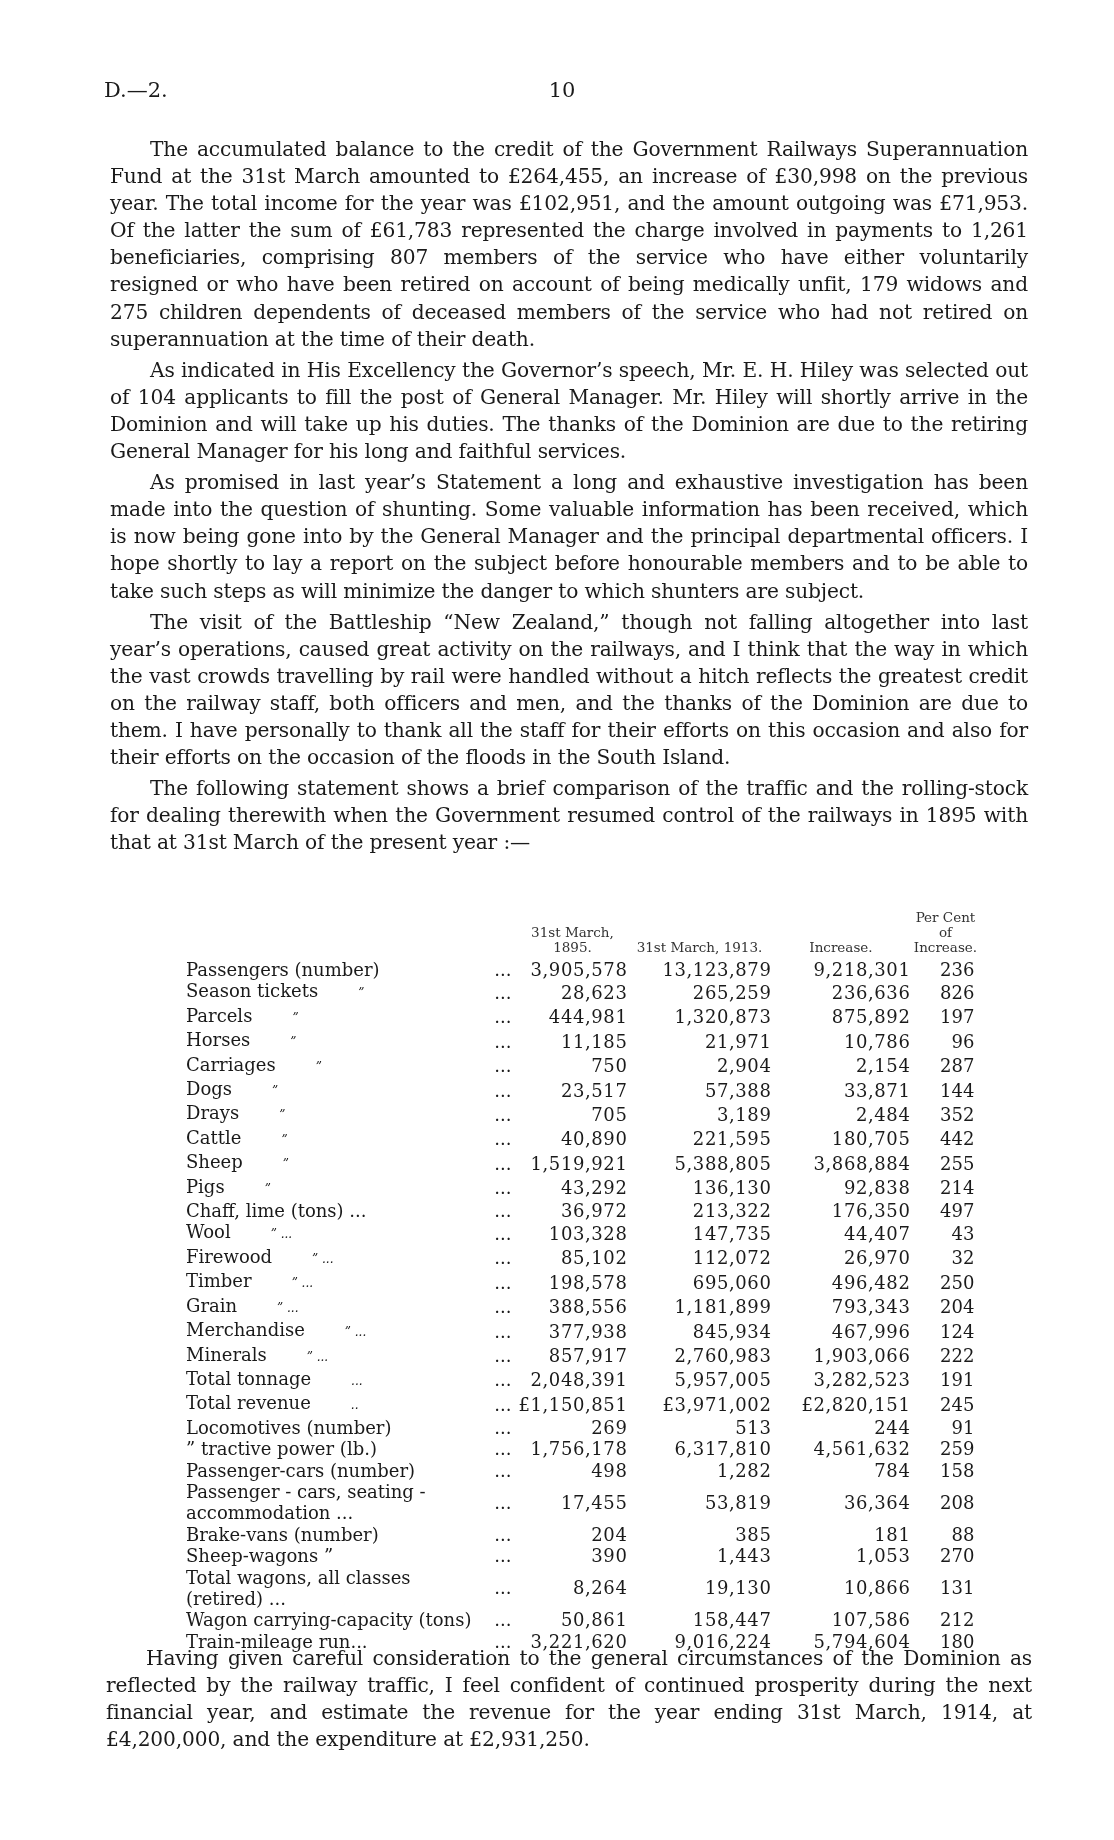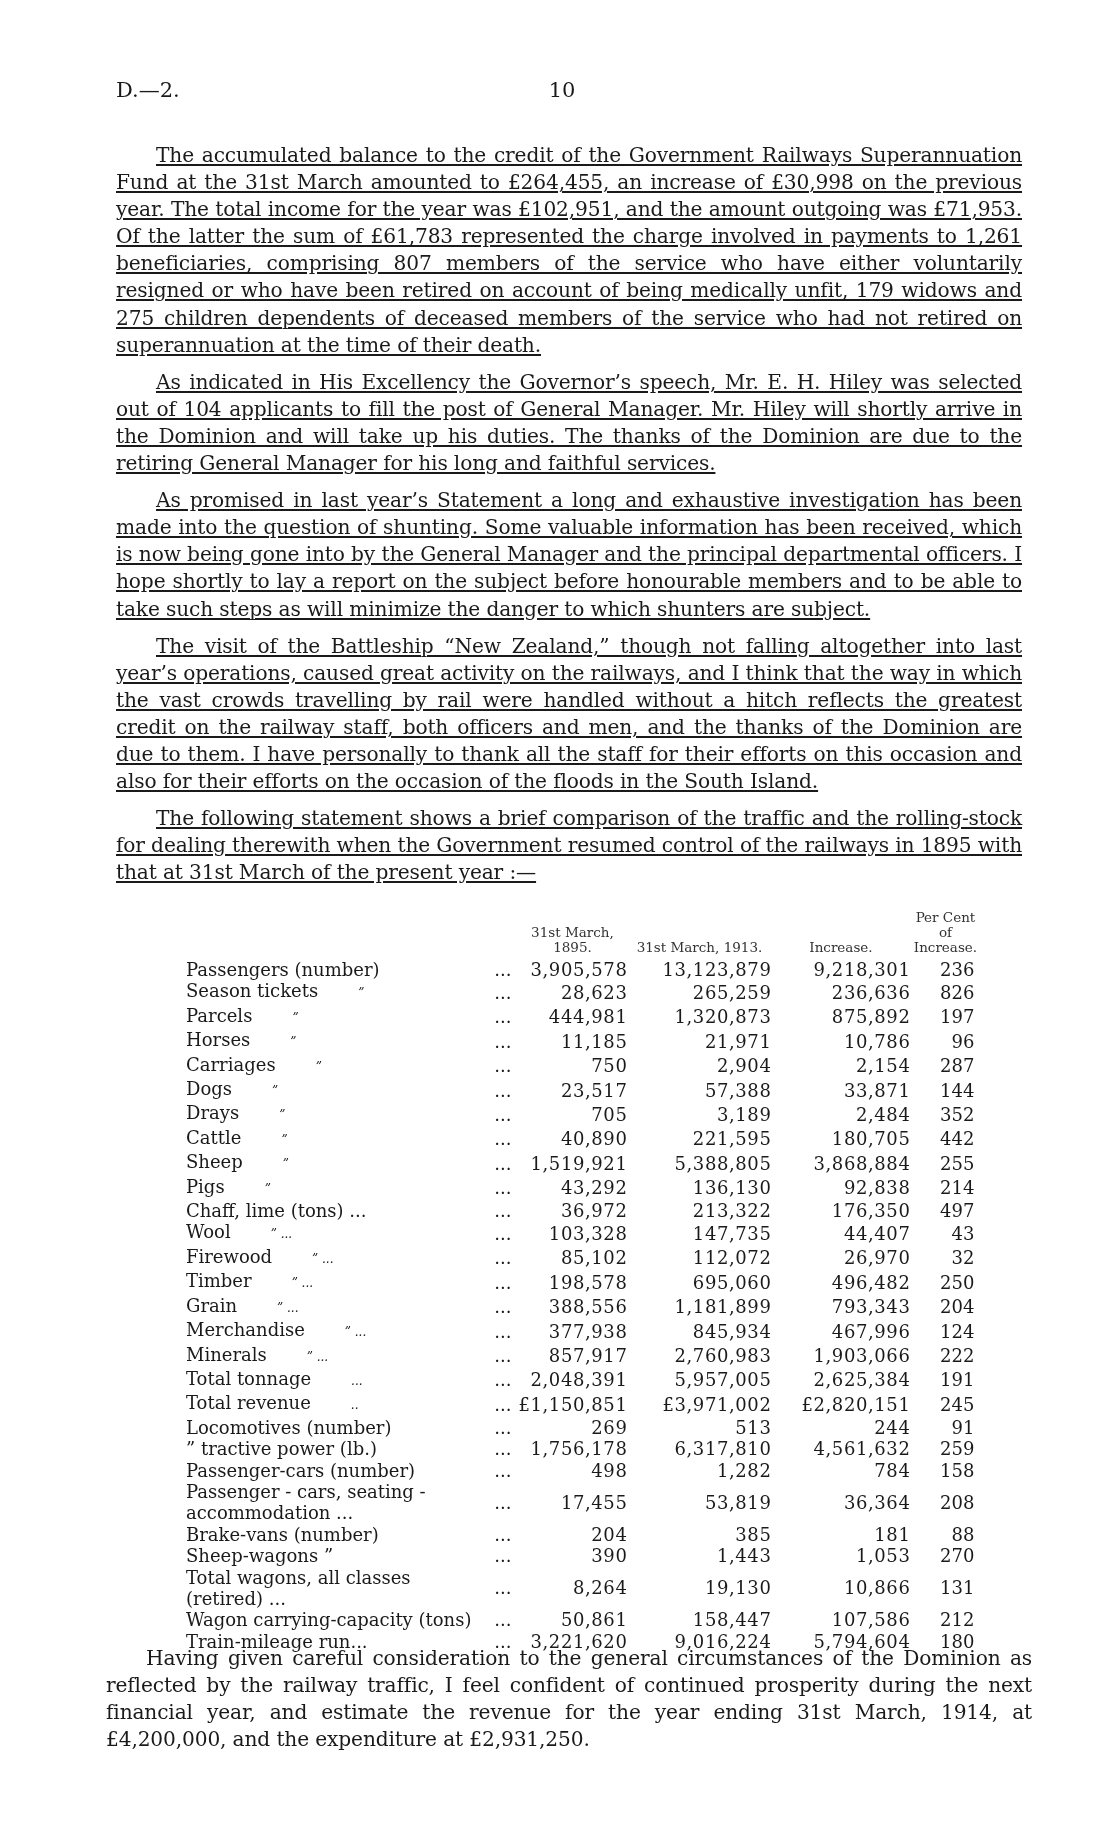--- a/index.html
+++ b/index.html
@@ -2,28 +2,28 @@
 <html><head>
 <meta charset="utf-8">
 <style>
   html, body { margin: 0; padding: 0; background: #ffffff; }
   body {
     width: 1114px; height: 1840px; position: relative; overflow: hidden;
     font-family: "DejaVu Serif", "Liberation Serif", serif;
     color: #1a1a1a;
   }
   .page-header { position: absolute; top: 78px; left: 104px; width: 928px; height: 28px; font-size: 21px; }
-  .page-header .ref { position: absolute; left: 0; top: 0; margin-left: 12px; }
+  .page-header .ref { position: absolute; left: 0; top: 0; }
   .page-header .num { position: absolute; left: 0; right: 12px; top: 0; text-align: center; }
   .body-text {
     position: absolute; top: 132px; left: 106px; width: 926px;
     font-size: 20.2px; line-height: 27.1px; text-align: justify;
     letter-spacing: -0.15px;
   }
-  .body-text p { margin: 10px; text-indent: 40px; text-decoration: underline; }
+  .body-text p { margin: 4px; text-indent: 40px; }
   .table-wrap { position: absolute; top: 910px; left: 186px; width: 800px; }
   table { border-collapse: collapse; font-size: 18px; }
   thead th { font-weight: normal; font-size: 13.5px; line-height: 15px; vertical-align: bottom; padding: 0 0 4px 0; color: #333; margin-top: 25px; }
   td { padding: 0; height: 21.4px; line-height: 21.4px; white-space: nowrap; }
   .c-label { width: 250px; text-align: left; }
   .c-dots { width: 40px; text-align: right; padding-right: 6px; }
   .c-n { text-align: right; letter-spacing: 0.6px; }
   .c-1895 { width: 110px; }
   .c-1913 { width: 144px; }
   .c-inc { width: 139px; }
@@ -202,21 +202,21 @@
           <td class="c-n c-1895">857,917</td>
           <td class="c-n c-1913">2,760,983</td>
           <td class="c-n c-inc">1,903,066</td>
           <td class="c-pct">222</td>
         </tr>
         <tr>
           <td class="c-label">Total tonnage<span class="ditto" style="margin-left: 40px;">...</span></td>
           <td class="c-dots">...</td>
           <td class="c-n c-1895">2,048,391</td>
           <td class="c-n c-1913">5,957,005</td>
-          <td class="c-n c-inc">2,625,384</td>
+          <td class="c-n c-inc">3,282,523</td>
           <td class="c-pct">191</td>
         </tr>
         <tr>
           <td class="c-label">Total revenue<span class="ditto" style="margin-left: 40px;">..</span></td>
           <td class="c-dots">...</td>
           <td class="c-n c-1895">£1,150,851</td>
           <td class="c-n c-1913">£3,971,002</td>
           <td class="c-n c-inc">£2,820,151</td>
           <td class="c-pct">245</td>
         </tr>

